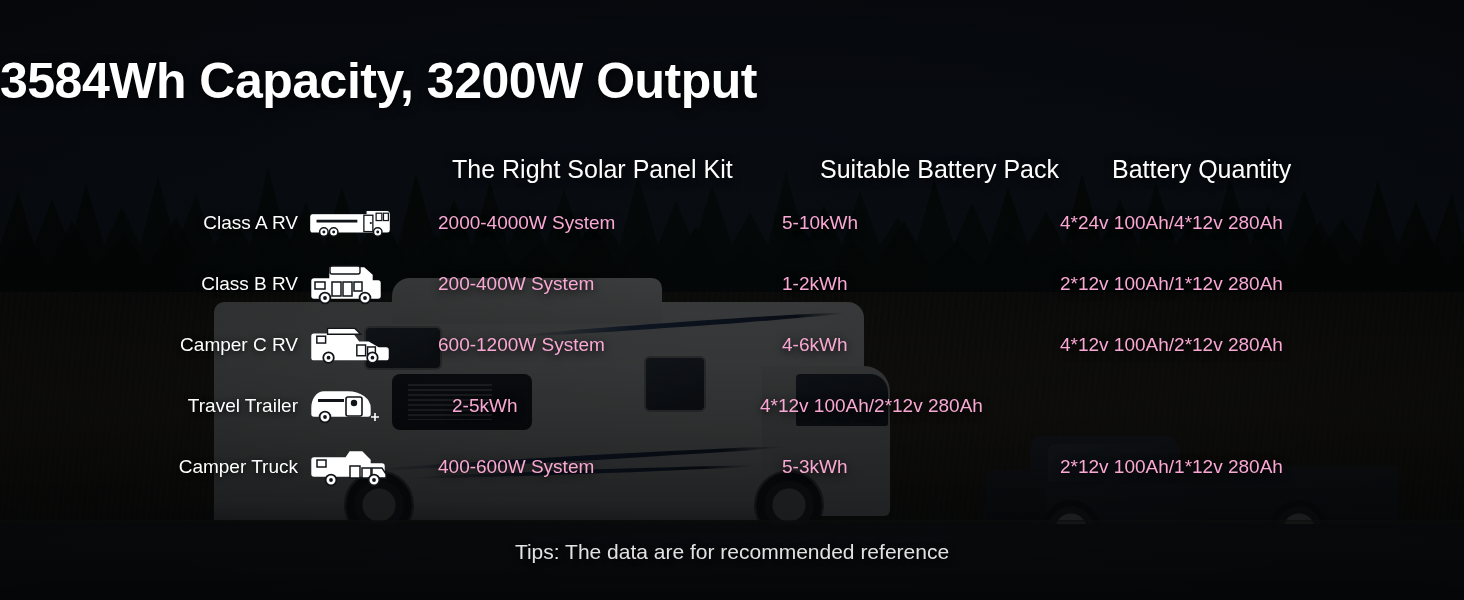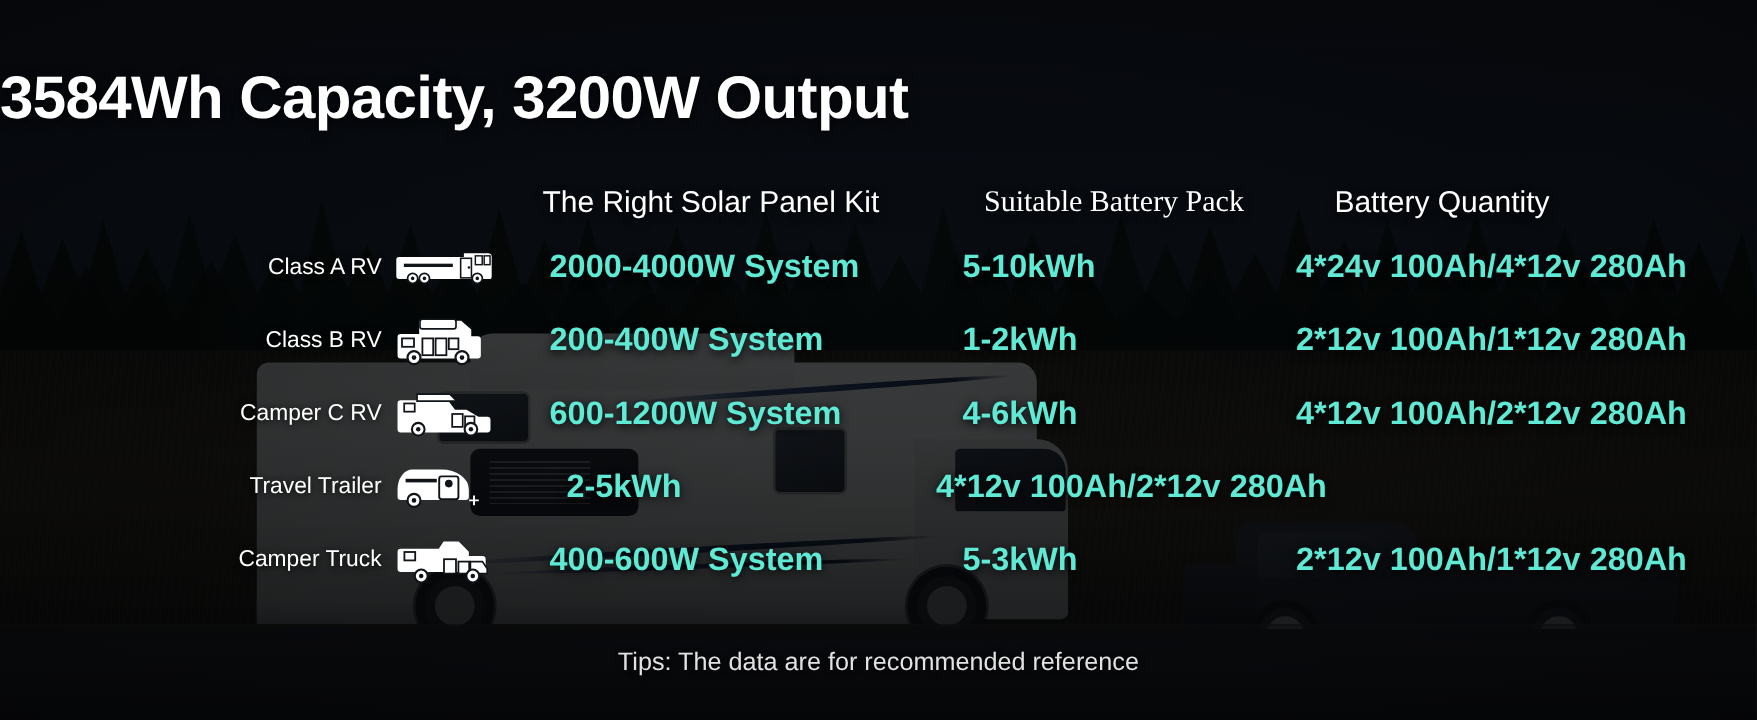--- a/index.html
+++ b/index.html
@@ -172,46 +172,46 @@
     letter-spacing:-0.5px;
     text-shadow:0 2px 10px rgba(0,0,0,.85);
   }
 
   
   .grid {
     position:absolute; top:146px; left:0; width:1464px;
   }
   .row { display:grid; grid-template-columns:400px 330px 300px 434px; align-items:center; }
   .row.head { height:46px; }
-  .row.data { height:61px;padding-left:20px; }
+  .row.data { height:61px; }
 
   .c-label { display:flex; align-items:center; justify-content:flex-end; gap:12px; padding-right:10px; }
   .c-type-name {
     color:#ffffff; font-size:19px; font-weight:400; white-space:nowrap;
     text-shadow:0 1px 6px rgba(0,0,0,.9);
   }
   .icon-box { width:80px; height:40px; display:flex; align-items:center; justify-content:flex-start; }
   .icon-box svg { display:block; }
 
   .c-kit   { padding-left:38px; }
   .c-pack  { padding-left:52px; }
   .c-qty   { padding-left:30px; }
 
   .hdr {
     color:#ffffff; font-size:25px; font-weight:400;
     text-shadow:0 2px 8px rgba(0,0,0,.9);
     white-space:nowrap;
     margin-top:14px;
   }
   .h-kit  { padding-left:14px; }
-  .h-pack { padding-left:38px;font-family:Liberation Serif, serif; }
+  .h-pack { padding-left:38px; }
   .h-qty  { padding-left:52px; }
 
   .cell {
-    color:#5eead4; font-size:27px; font-weight:700; white-space:nowrap;
+    color:#f9a8d4; font-size:19px; font-weight:400; white-space:nowrap;
     text-shadow:0 2px 8px rgba(0,0,0,.95);
   }
 
   .tips {
     position:absolute; top:540px; left:0; width:100%;
     text-align:center;
     color:#e2e2e2; font-size:21px; font-weight:400;
     text-shadow:0 1px 6px rgba(0,0,0,.95);
   }
 </style>

